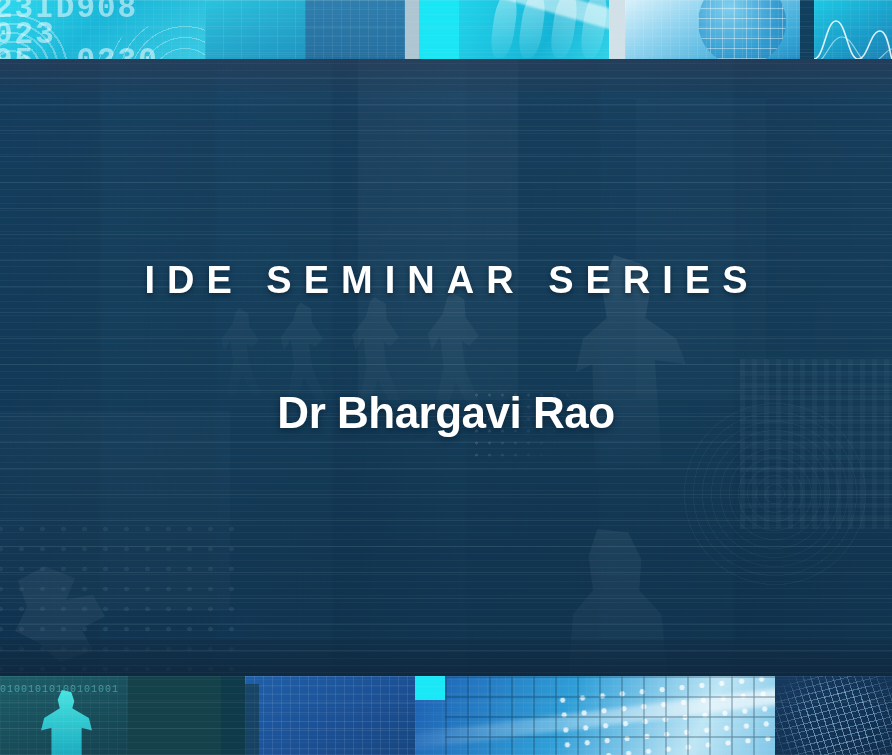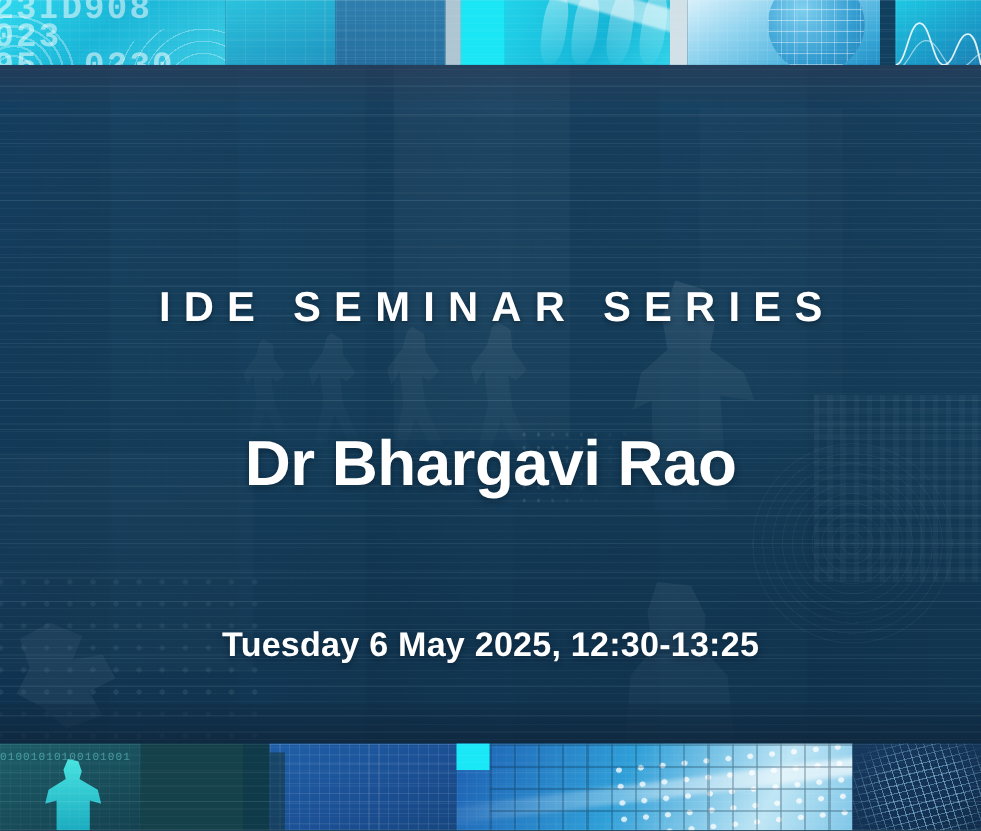--- a/index.html
+++ b/index.html
@@ -312,21 +312,21 @@
     font-size:38px;font-weight:700;
     letter-spacing:12px;
     text-indent:12px;
     text-shadow:0 2px 5px rgba(0,20,35,.55);
     margin-top:31px;
   }
   .speaker{
     position:absolute;left:0;right:0;top:388px;
     text-align:center;
     color:#ffffff;
-    font-size:58px;font-weight:700;
+    font-size:44px;font-weight:700;
     letter-spacing:-.5px;
     text-shadow:0 2px 7px rgba(0,20,35,.55);
   }
   .datetime{
     position:absolute;left:0;right:0;top:568px;
     text-align:center;
     color:#ffffff;
     font-size:31px;font-weight:700;
     letter-spacing:.2px;
     text-shadow:0 2px 6px rgba(0,20,35,.55);
@@ -448,16 +448,15 @@
   <div class="content">
 
     <div class="logo-row">
     </div>
 
 
     <div class="series">IDE SEMINAR SERIES</div>
 
     <div class="speaker">Dr Bhargavi Rao</div>
 
-    <div class="datetime">Tuesday 6 May 2025, 12:30-13:25</div>
   </div>
 
 </div>
 
 </body></html>

